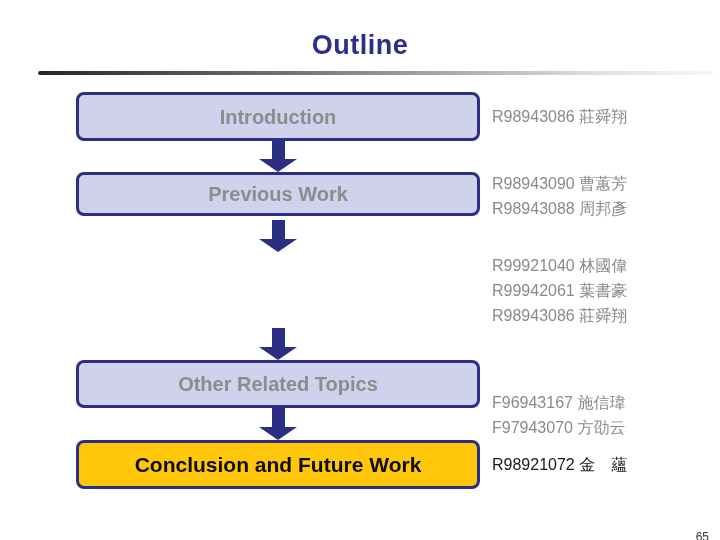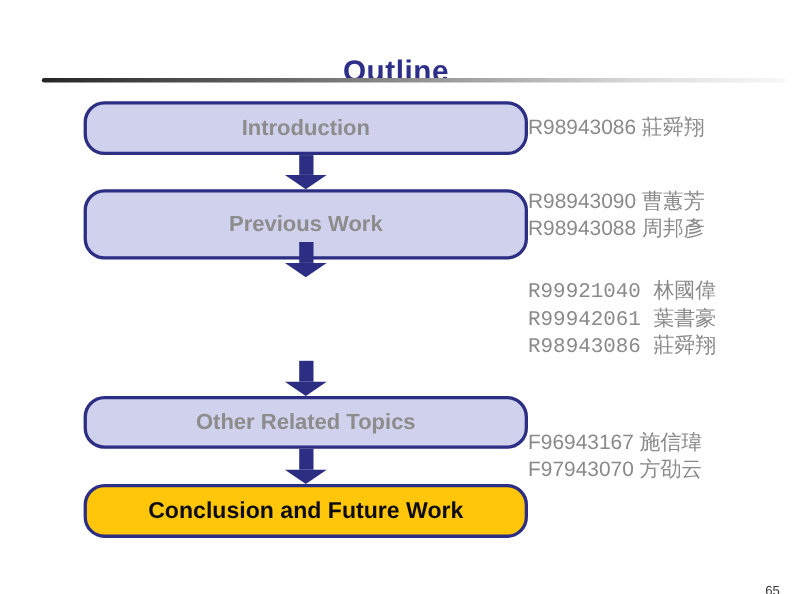--- a/index.html
+++ b/index.html
@@ -4,67 +4,66 @@
 <style>
   html,body{margin:0;padding:0;background:#fff;}
   .slide{
     position:relative;width:720px;height:540px;background:#ffffff;overflow:hidden;
     font-family:"Liberation Sans", sans-serif;
   }
   .slide-title{
     position:absolute;top:30px;left:0;width:100%;text-align:center;
     font-size:27px;font-weight:bold;color:var(--title-color,#2D2D8A);
     letter-spacing:0.5px;
-    margin-top:20px;
   }
   .title-rule{
     position:absolute;left:38px;top:71px;width:676px;height:4px;
     background:linear-gradient(to right,#262626 0%,#6e6e6e 35%,#a8a8a8 60%,#dedede 82%,#f8f8f8 100%);
     border-radius:2px;
   }
   .flow-box{
     position:absolute;left:76px;width:404px;box-sizing:border-box;
     background:var(--box-fill,#CFD1ED);
     border:3.5px solid var(--box-border,#2B2E83);
-    border-radius:19px;
+    border-radius:8px;
     display:flex;align-items:center;justify-content:center;text-align:center;
   }
   .flow-box .box-label{
     font-weight:bold;font-size:20px;color:var(--box-text,#8C8C8C);
     white-space:pre-line;line-height:26px;
   }
   .flow-box.highlight{background:var(--highlight-fill,#FFC60A);justify-content:center;}
   .flow-box.highlight .box-label{color:var(--highlight-text,#0d0d0d);font-size:21px;}
   .box-r1{top:92px;height:49px;}
-  .box-r2{top:172px;height:64px;}
+  .box-r2{top:172px;height:44px;}
   .box-r3{top:252px;height:76px;}
   .box-r4{top:360px;height:48px;}
   .box-r5{top:440px;height:49px;}
   .down-arrow{position:absolute;left:259px;width:38px;}
   .arrow-a1{top:141px;height:31px;}
   .arrow-a2{top:220px;height:32px;}
   .arrow-a3{top:328px;height:32px;}
   .arrow-a4{top:408px;height:32px;}
   .down-arrow .stem{
     width:13px;margin:0 auto;height:calc(100% - 13px);
     background:var(--arrow-color,#2B2E83);
   }
   .down-arrow .head{
     width:0;height:0;margin:0 auto;
     border-left:19px solid transparent;border-right:19px solid transparent;
     border-top:13px solid var(--arrow-color,#2B2E83);
   }
   .member-block{
-    position:absolute;left:480px;
-    font-size:19px;line-height:25px;color:var(--names-text,#8A8A8A);
+    position:absolute;left:492px;
+    font-size:16px;line-height:25px;color:var(--names-text,#8A8A8A);
     white-space:nowrap;
   }
   .names-n1{top:104px;}
   .names-n2{top:171px;}
-  .names-n3{top:253px;font-family:Liberation Mono, monospace;}
+  .names-n3{top:253px;}
   .names-n4{top:359px;margin-top:31px;}
   .names-n5{top:452px;color:var(--names-text-dark,#1A1A1A);}
   .member-line{display:block;}
   .page-number{
     position:absolute;top:530px;right:11px;
     font-size:12px;color:#3a3a3a;
   }
 </style>
 </head>
 <body>
@@ -124,16 +123,19 @@
     <span class="member-line">R99921040 林國偉</span>
     <span class="member-line">R99942061 葉書豪</span>
     <span class="member-line">R98943086 莊舜翔</span>
   </div>
 
   <div class="member-block names-n4">
     <span class="member-line">F96943167 施信瑋</span>
     <span class="member-line">F97943070 方劭云</span>
   </div>
 
+  <div class="member-block names-n5">
+    <span class="member-line">R98921072 金　蘊</span>
+  </div>
 
   <div class="page-number">65</div>
 
 </div>
 
 </body></html>

